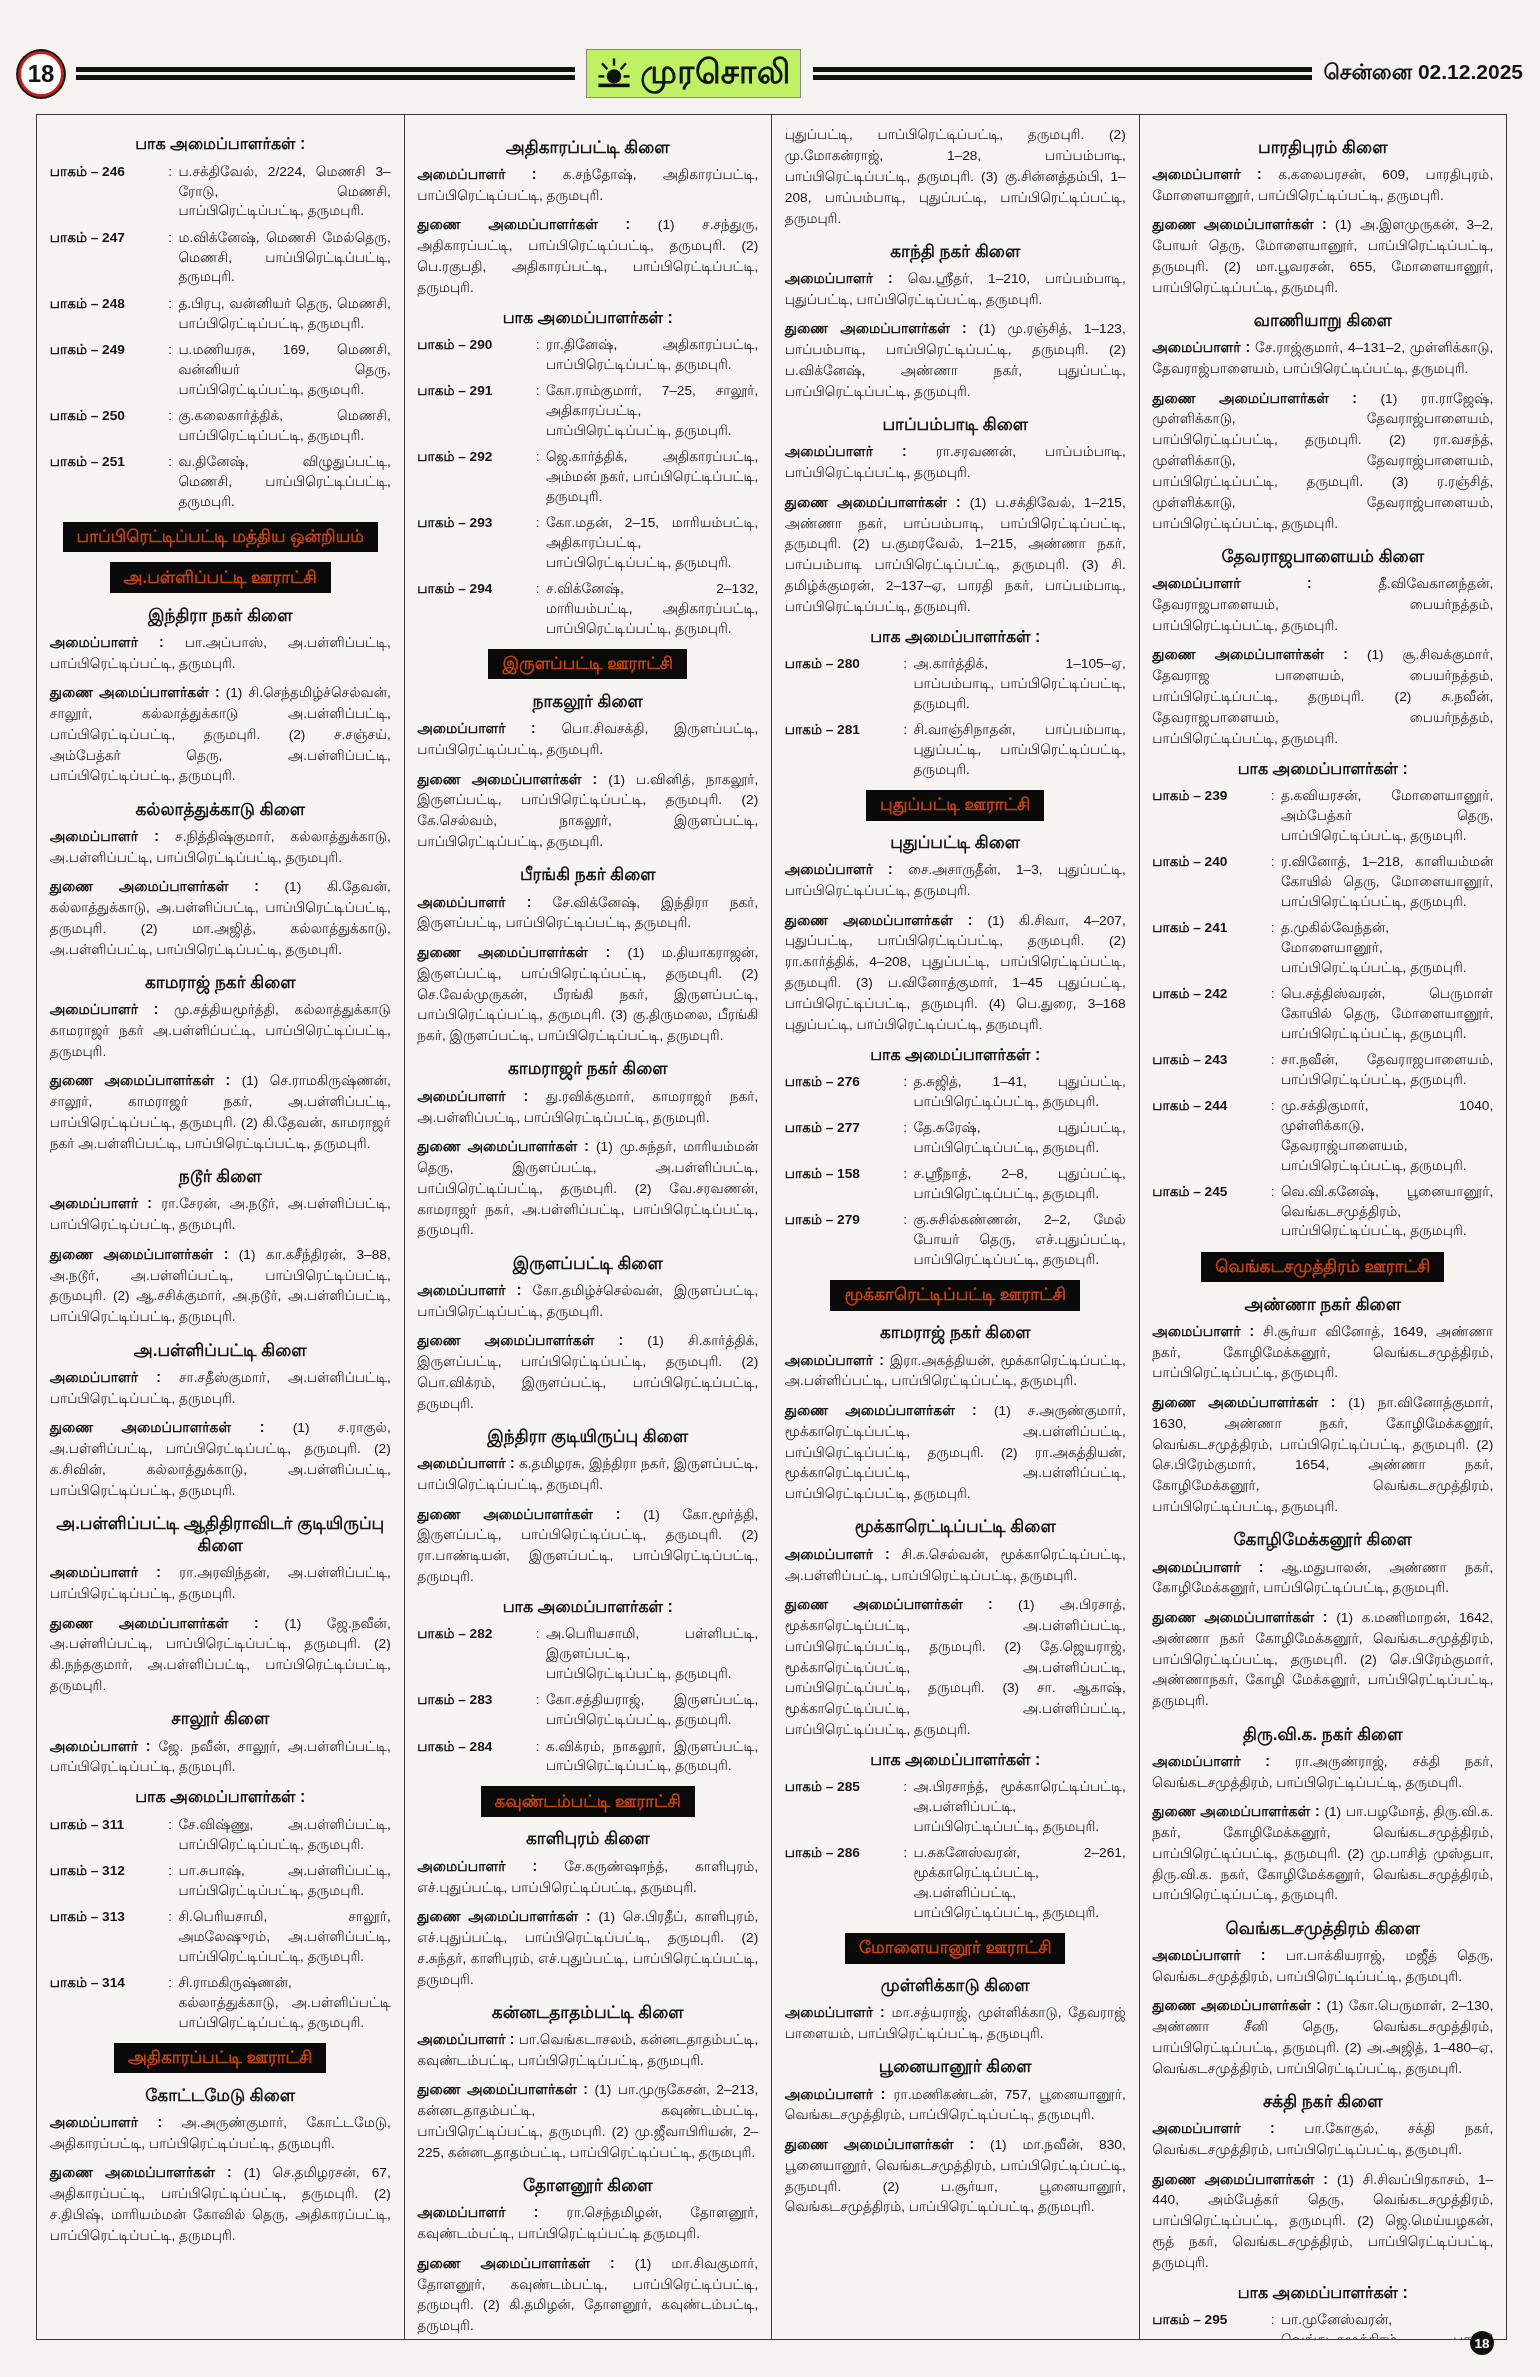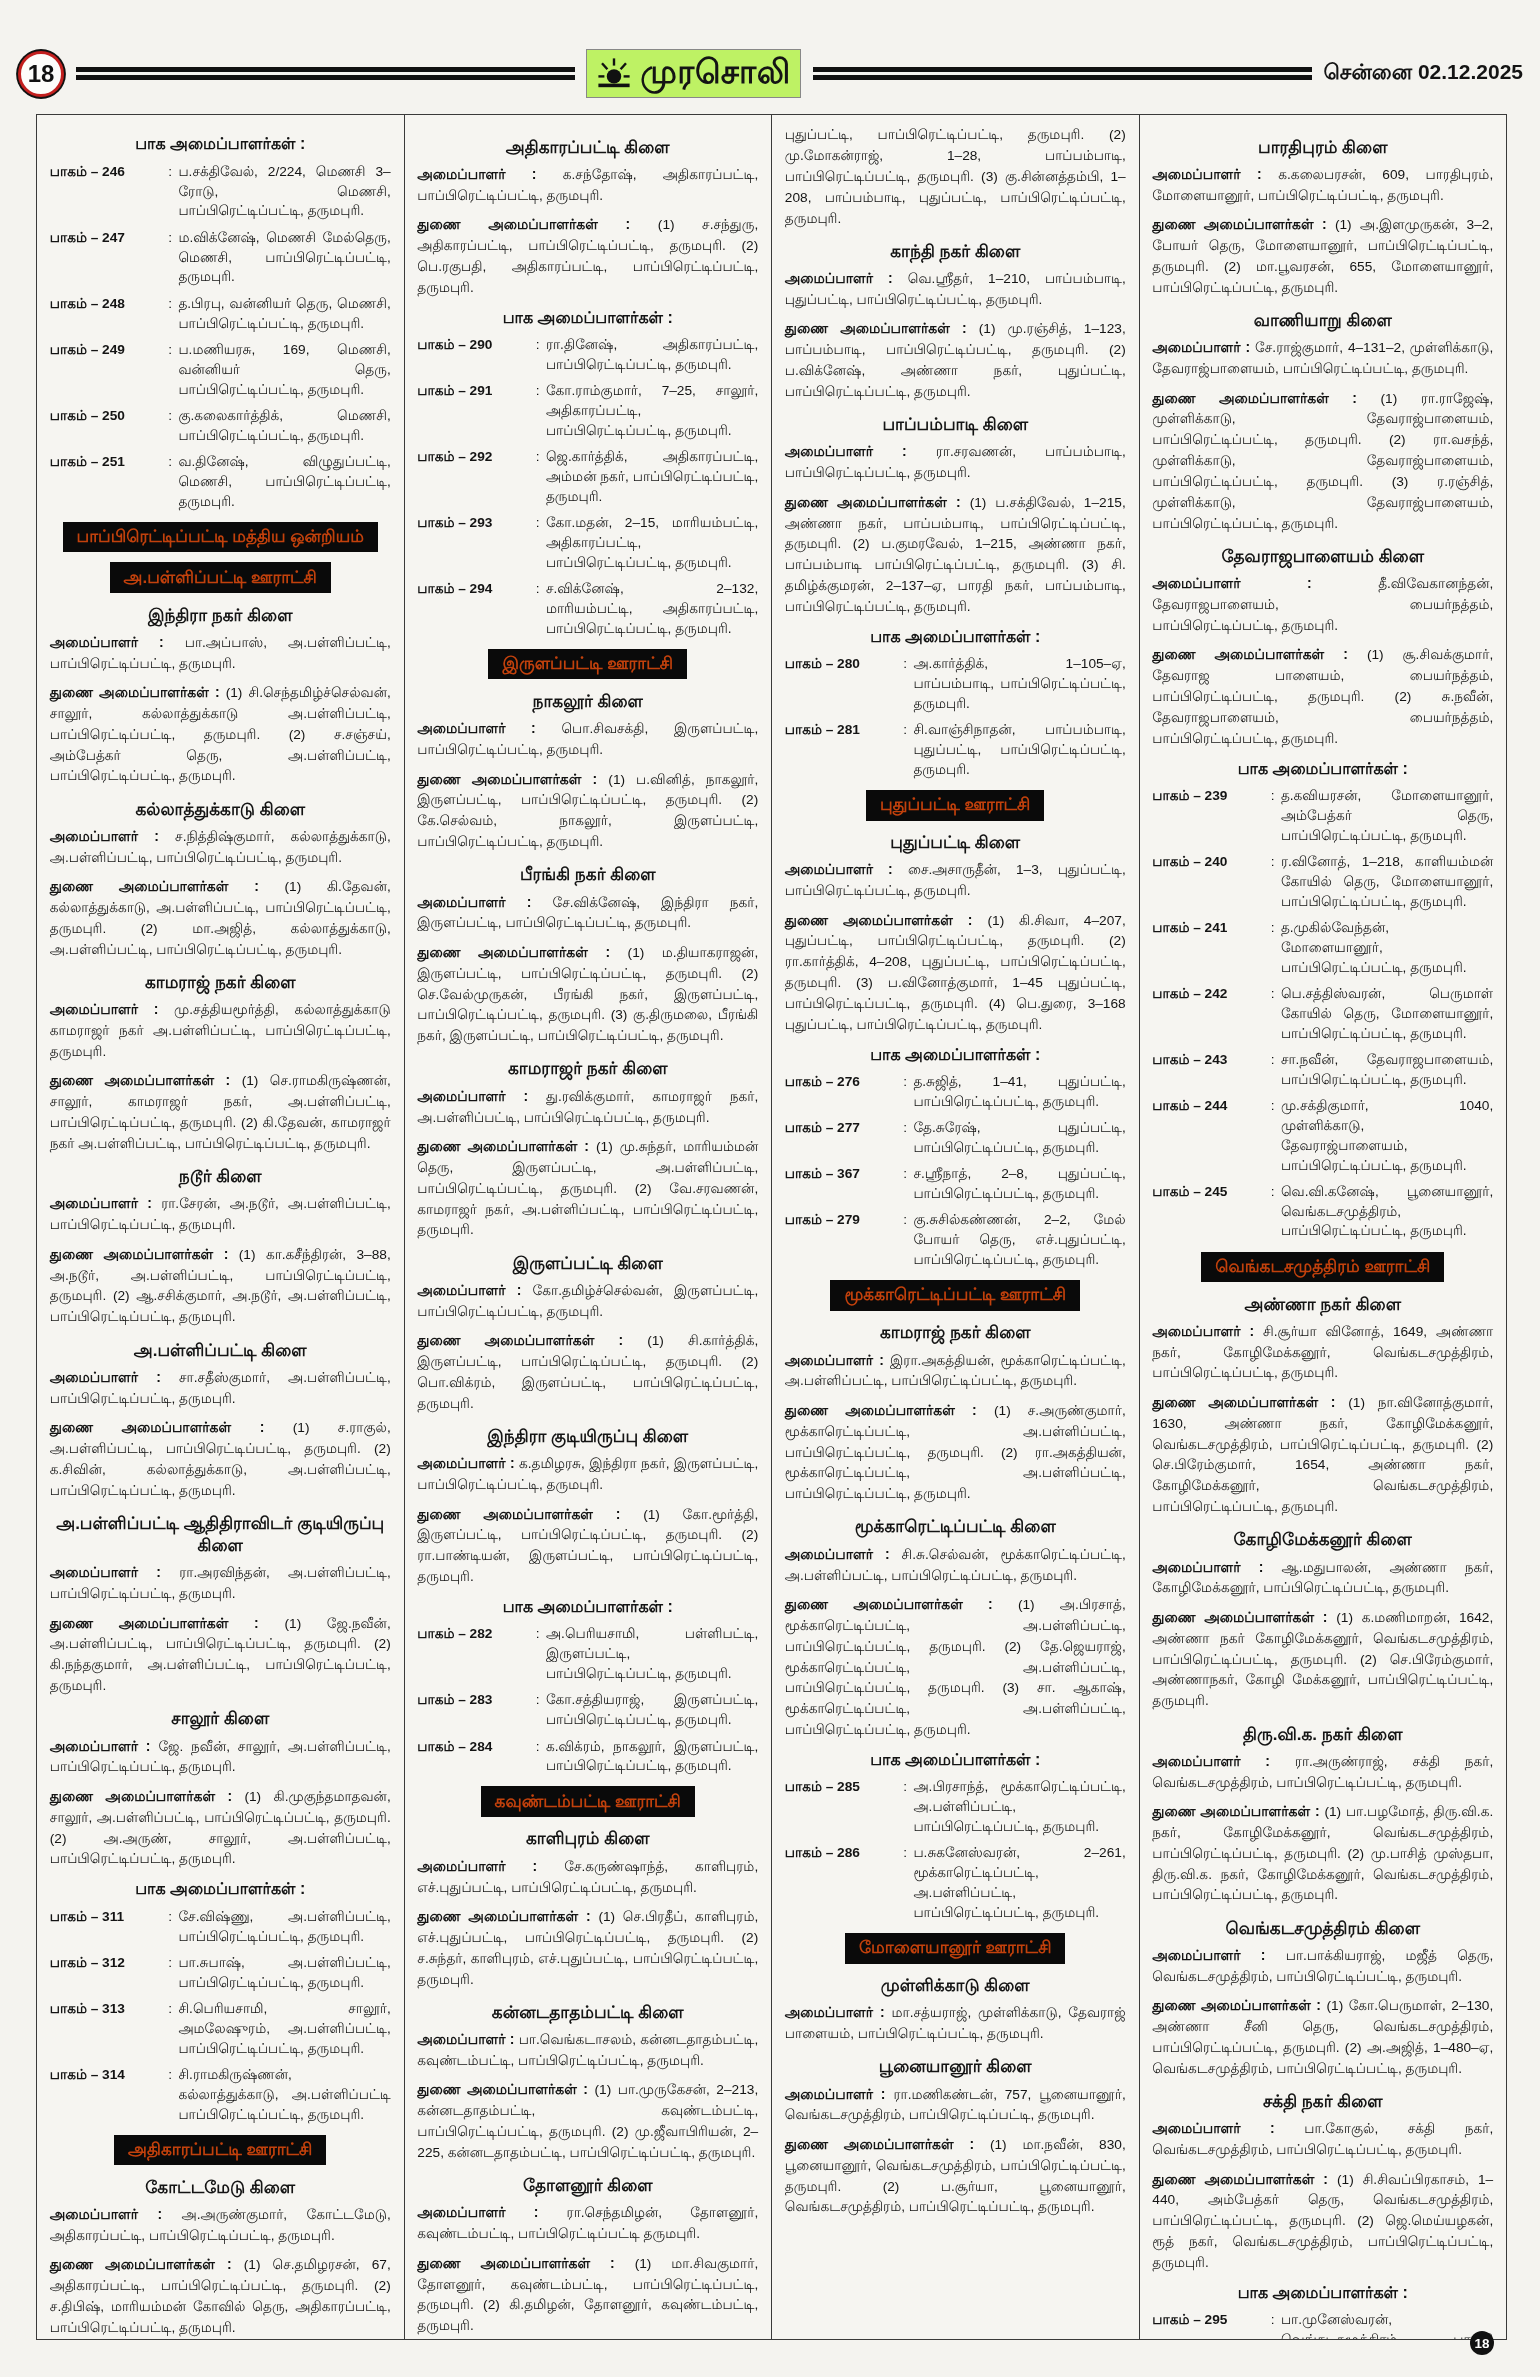--- a/index.html
+++ b/index.html
@@ -149,21 +149,20 @@
       <p class="para"><b>அமைப்பாளர் : </b>ரா.சேரன், அ.நடூர், அ.பள்ளிப்பட்டி, பாப்பிரெட்டிப்பட்டி, தருமபுரி.</p>
       <p class="para"><b>துணை அமைப்பாளர்கள் : </b>(1) கா.கசீந்திரன், 3–88, அ.நடூர், அ.பள்ளிப்பட்டி, பாப்பிரெட்டிப்பட்டி, தருமபுரி. (2) ஆ.சசிக்குமார், அ.நடூர், அ.பள்ளிப்பட்டி, பாப்பிரெட்டிப்பட்டி, தருமபுரி.</p>
       <div class="branch-h">அ.பள்ளிப்பட்டி கிளை</div>
       <p class="para"><b>அமைப்பாளர் : </b>சா.சதீஸ்குமார், அ.பள்ளிப்பட்டி, பாப்பிரெட்டிப்பட்டி, தருமபுரி.</p>
       <p class="para"><b>துணை அமைப்பாளர்கள் : </b>(1) ச.ராகுல், அ.பள்ளிப்பட்டி, பாப்பிரெட்டிப்பட்டி, தருமபுரி. (2) க.சிவின், கல்லாத்துக்காடு, அ.பள்ளிப்பட்டி, பாப்பிரெட்டிப்பட்டி, தருமபுரி.</p>
       <div class="branch-h">அ.பள்ளிப்பட்டி ஆதிதிராவிடர் குடியிருப்பு கிளை</div>
       <p class="para"><b>அமைப்பாளர் : </b>ரா.அரவிந்தன், அ.பள்ளிப்பட்டி, பாப்பிரெட்டிப்பட்டி, தருமபுரி.</p>
       <p class="para"><b>துணை அமைப்பாளர்கள் : </b>(1) ஜே.நவீன், அ.பள்ளிப்பட்டி, பாப்பிரெட்டிப்பட்டி, தருமபுரி. (2) கி.நந்தகுமார், அ.பள்ளிப்பட்டி, பாப்பிரெட்டிப்பட்டி, தருமபுரி.</p>
       <div class="branch-h">சாலூர் கிளை</div>
       <p class="para"><b>அமைப்பாளர் : </b>ஜே. நவீன், சாலூர், அ.பள்ளிப்பட்டி, பாப்பிரெட்டிப்பட்டி, தருமபுரி.</p>
-      <p class="para"><b>துணை அமைப்பாளர்கள் : </b>(1) கி.முகுந்தமாதவன், சாலூர், அ.பள்ளிப்பட்டி, பாப்பிரெட்டிப்பட்டி, தருமபுரி. (2) அ.அருண், சாலூர், அ.பள்ளிப்பட்டி, பாப்பிரெட்டிப்பட்டி, தருமபுரி.</p>
       <div class="list-h">பாக அமைப்பாளர்கள் :</div>
       <div class="ward">
         <span class="lbl">பாகம் – 311</span>
         <span class="sep">:</span>
         <span class="txt">சே.விஷ்ணு, அ.பள்ளிப்பட்டி, பாப்பிரெட்டிப்பட்டி, தருமபுரி.</span>
       </div>
       <div class="ward">
         <span class="lbl">பாகம் – 312</span>
         <span class="sep">:</span>
         <span class="txt">பா.சுபாஷ், அ.பள்ளிப்பட்டி, பாப்பிரெட்டிப்பட்டி, தருமபுரி.</span>
@@ -284,21 +283,21 @@
         <span class="lbl">பாகம் – 276</span>
         <span class="sep">:</span>
         <span class="txt">த.சுஜித், 1–41, புதுப்பட்டி, பாப்பிரெட்டிப்பட்டி, தருமபுரி.</span>
       </div>
       <div class="ward">
         <span class="lbl">பாகம் – 277</span>
         <span class="sep">:</span>
         <span class="txt">தே.சுரேஷ், புதுப்பட்டி, பாப்பிரெட்டிப்பட்டி, தருமபுரி.</span>
       </div>
       <div class="ward">
-        <span class="lbl">பாகம் – 367</span>
+        <span class="lbl">பாகம் – 158</span>
         <span class="sep">:</span>
         <span class="txt">ச.ஸ்ரீநாத், 2–8, புதுப்பட்டி, பாப்பிரெட்டிப்பட்டி, தருமபுரி.</span>
       </div>
       <div class="ward">
         <span class="lbl">பாகம் – 279</span>
         <span class="sep">:</span>
         <span class="txt">கு.சுசில்கண்ணன், 2–2, மேல் போயர் தெரு, எச்.புதுப்பட்டி, பாப்பிரெட்டிப்பட்டி, தருமபுரி.</span>
       </div>
       <div class="banner">மூக்காரெட்டிப்பட்டி ஊராட்சி</div>
       <div class="branch-h">காமராஜ் நகர் கிளை</div>

